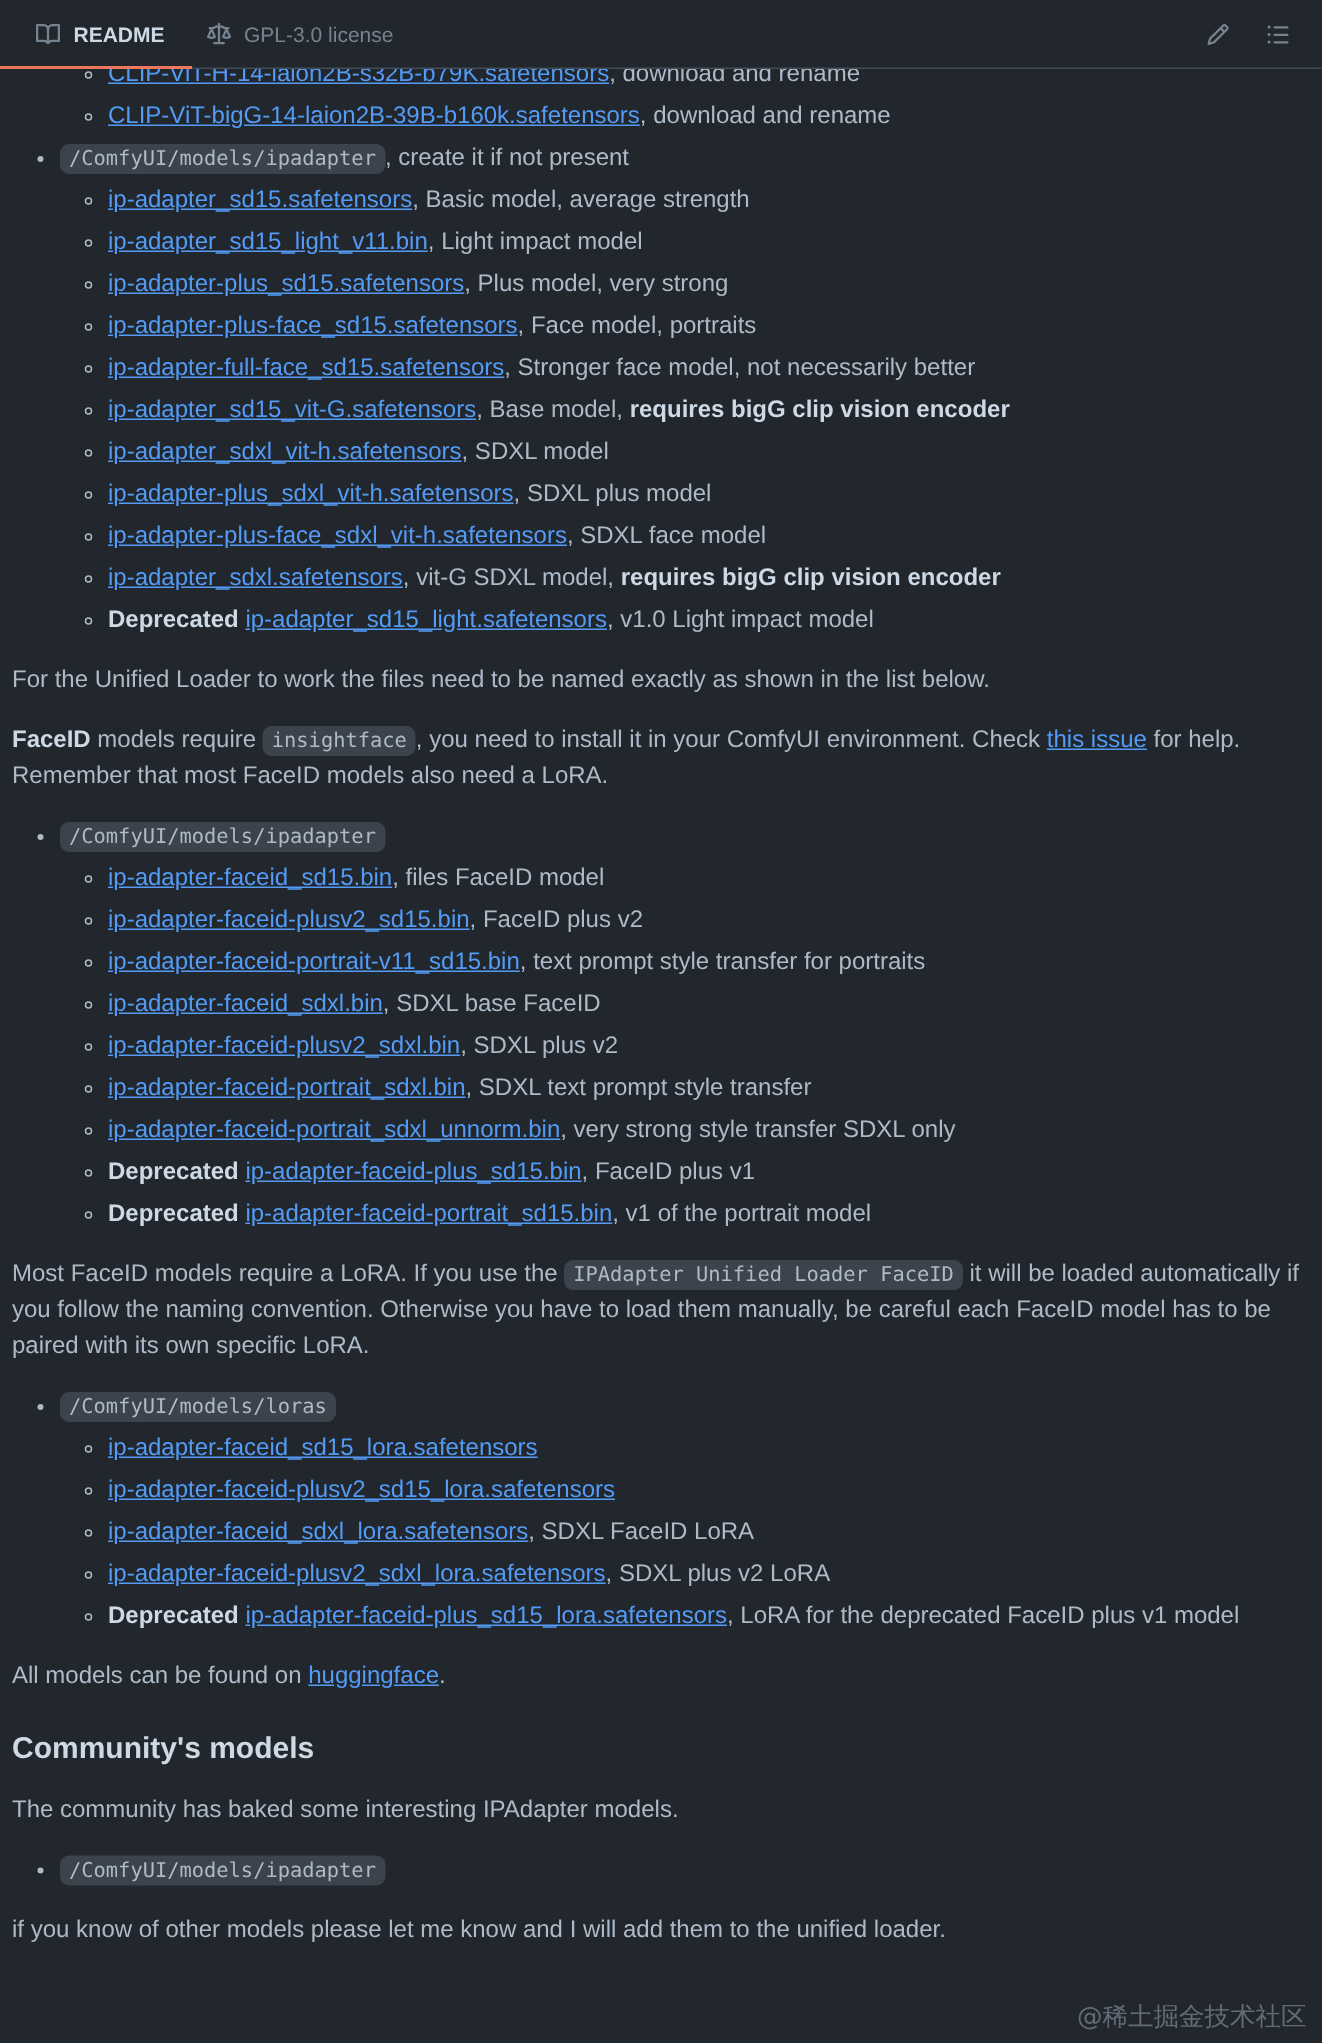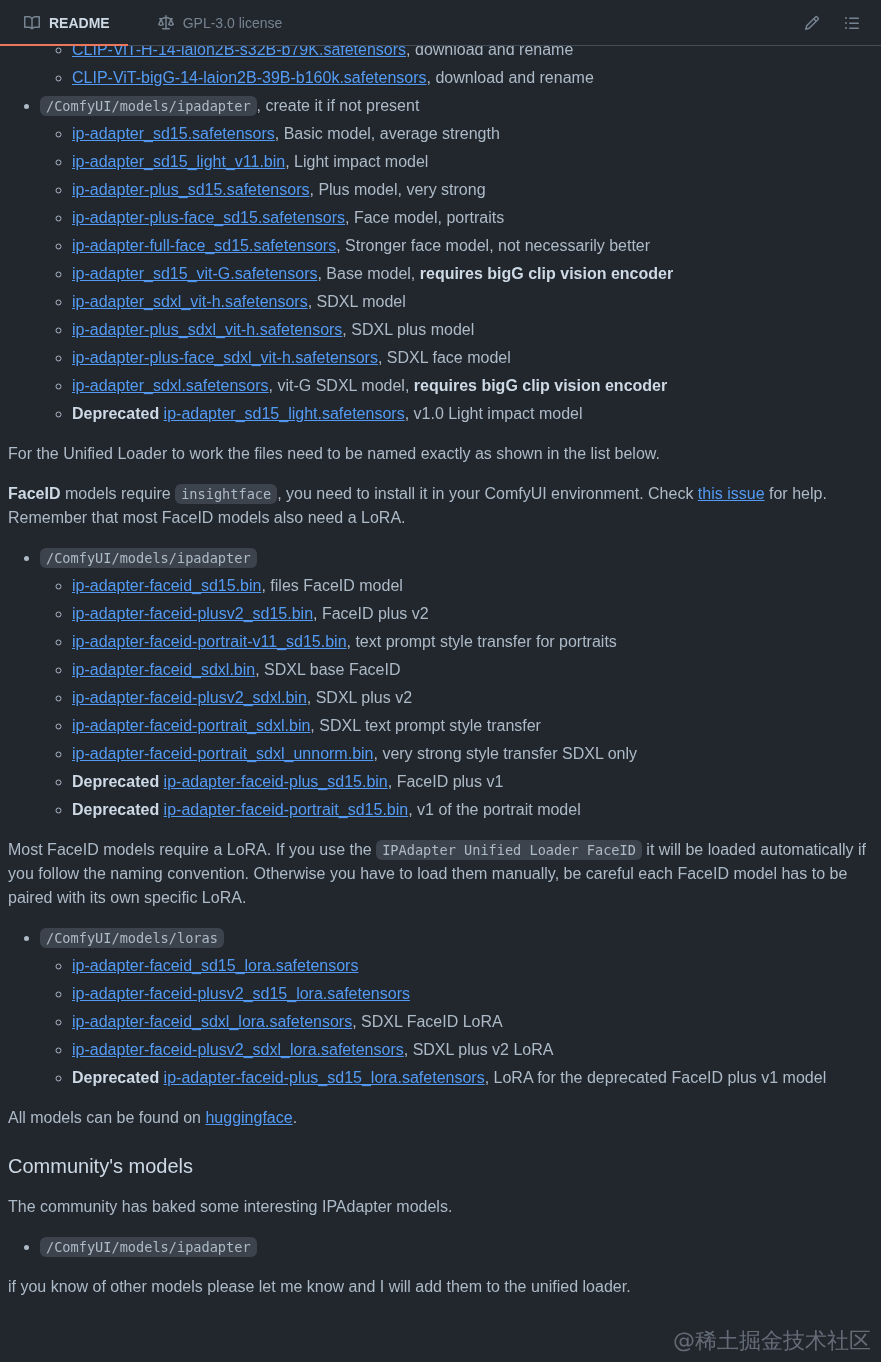--- a/index.html
+++ b/index.html
@@ -4,21 +4,21 @@
 <style>
   html,body{margin:0;padding:0;}
   body{
     width:881px;height:1362px;position:relative;overflow:hidden;
     background:#22272e;color:#adbac7;
     font-family:"Liberation Sans",sans-serif;font-size:16px;
   }
   
   .file-header{
     position:relative;z-index:3;display:flex;align-items:stretch;
-    height:45px;background:#22272e;border-bottom:1px solid #444c56;gap:20px;
+    height:45px;background:#22272e;border-bottom:1px solid #444c56;
   }
   .tab{display:flex;align-items:center;gap:9px;font-size:14px;cursor:pointer;}
   .tab-readme{padding:0 18px 0 24px;font-weight:700;color:#cdd9e5;position:relative;}
   .tab-underline{position:absolute;left:0;right:0;bottom:-1px;height:2px;background:#ec775c;}
   .tab-license{padding:0 10px;color:#768390;font-weight:400;}
   .octicon{flex:none;display:block;fill:currentColor;color:#768390;}
   .header-actions{margin-left:auto;display:flex;align-items:center;gap:10px;padding-right:14px;}
   .icon-btn{background:none;border:none;padding:0;width:30px;height:30px;border-radius:6px;
     display:flex;align-items:center;justify-content:center;color:#768390;cursor:pointer;}
   
@@ -28,23 +28,23 @@
     background:rgba(99,110,123,0.4);padding:2px 6px;border-radius:6px;
     font-family:"DejaVu Sans Mono",monospace;font-size:85%;color:#adbac7;white-space:nowrap;
   }
   .markdown strong{color:#cdd9e5;font-weight:700;margin-top:14px;}
   .markdown p{margin:16px 0;line-height:24px;}
   .markdown ul{list-style-type:disc;margin:0 0 16px;padding-left:32px;}
   .markdown ul ul{list-style-type:circle;margin:0;padding-left:32px;}
   .markdown li{margin-top:4px;line-height:24px;}
   .markdown li::marker{color:#adbac7;}
   li.no-marker{list-style:none;margin-top:0;}
-  .markdown h3{font-size:20px;line-height:25px;font-weight:400;color:#cdd9e5;margin:24px 0 5px;}
+  .markdown h3{font-size:20px;line-height:25px;font-weight:700;color:#cdd9e5;margin:24px 0 5px;}
   
-  .watermark{position:absolute;right:10px;bottom:6px;z-index:4;font-size:22px;
+  .watermark{position:absolute;right:10px;bottom:6px;z-index:4;font-size:17px;
     color:#9aa4b2;opacity:.55;font-family:"DejaVu Sans",sans-serif;}
 </style>
 </head>
 <body>
 
 <div class="page">
 
   <header class="file-header">
     <div class="tab tab-readme">
       <svg class="octicon" width="16" height="16" viewBox="0 0 16 16">

